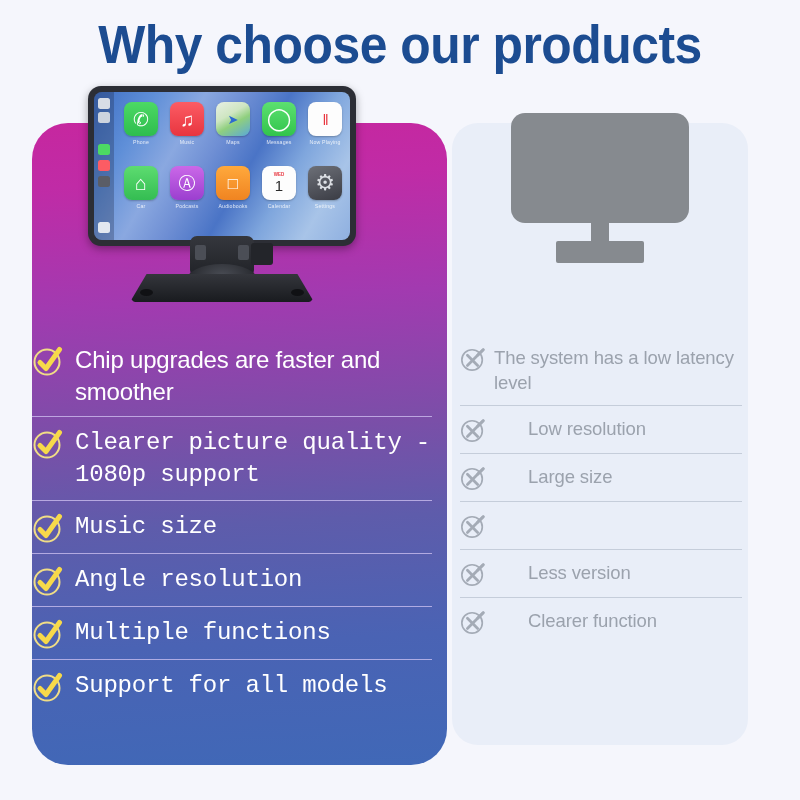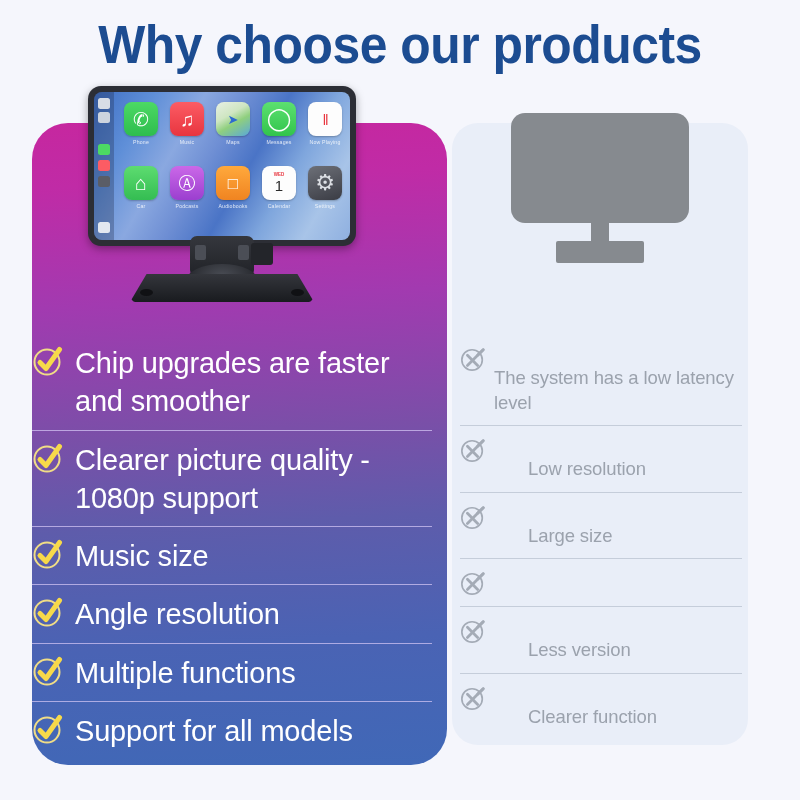--- a/index.html
+++ b/index.html
@@ -236,23 +236,24 @@
     top: 334px;
     width: 400px;
   }
   .pro-item {
     display: flex;
     align-items: flex-start;
     padding: 9px 0 9px 0;
   }
   .pro-item + .pro-item {
     border-top: 1.6px solid rgba(214,200,245,0.72);
+    font-family: Liberation Mono, monospace;
   }
   .pro-text {
-    font-size: 29px;
+    font-size: 24px;
     color: #ffffff;
     line-height: 1.32;
     letter-spacing: -0.2px;
     padding-left: 11px;
     padding-top: 1px;
   }
   .check-icon {
     flex: 0 0 auto;
     width: 32px;
     height: 32px;
@@ -274,21 +275,20 @@
     border-top: 1.4px solid #c5cdda;
     gap: 34px;
   }
   .con-text {
     font-size: 18.5px;
     color: #9ba2ad;
     line-height: 1.33;
     letter-spacing: -0.1px;
     padding-left: 8px;
     padding-top: 1px;
-    margin-top: 20px;
   }
   .x-icon {
     flex: 0 0 auto;
     width: 26px;
     height: 26px;
     margin-top: 1px;
   }
 </style>
 </head>
 <body>

